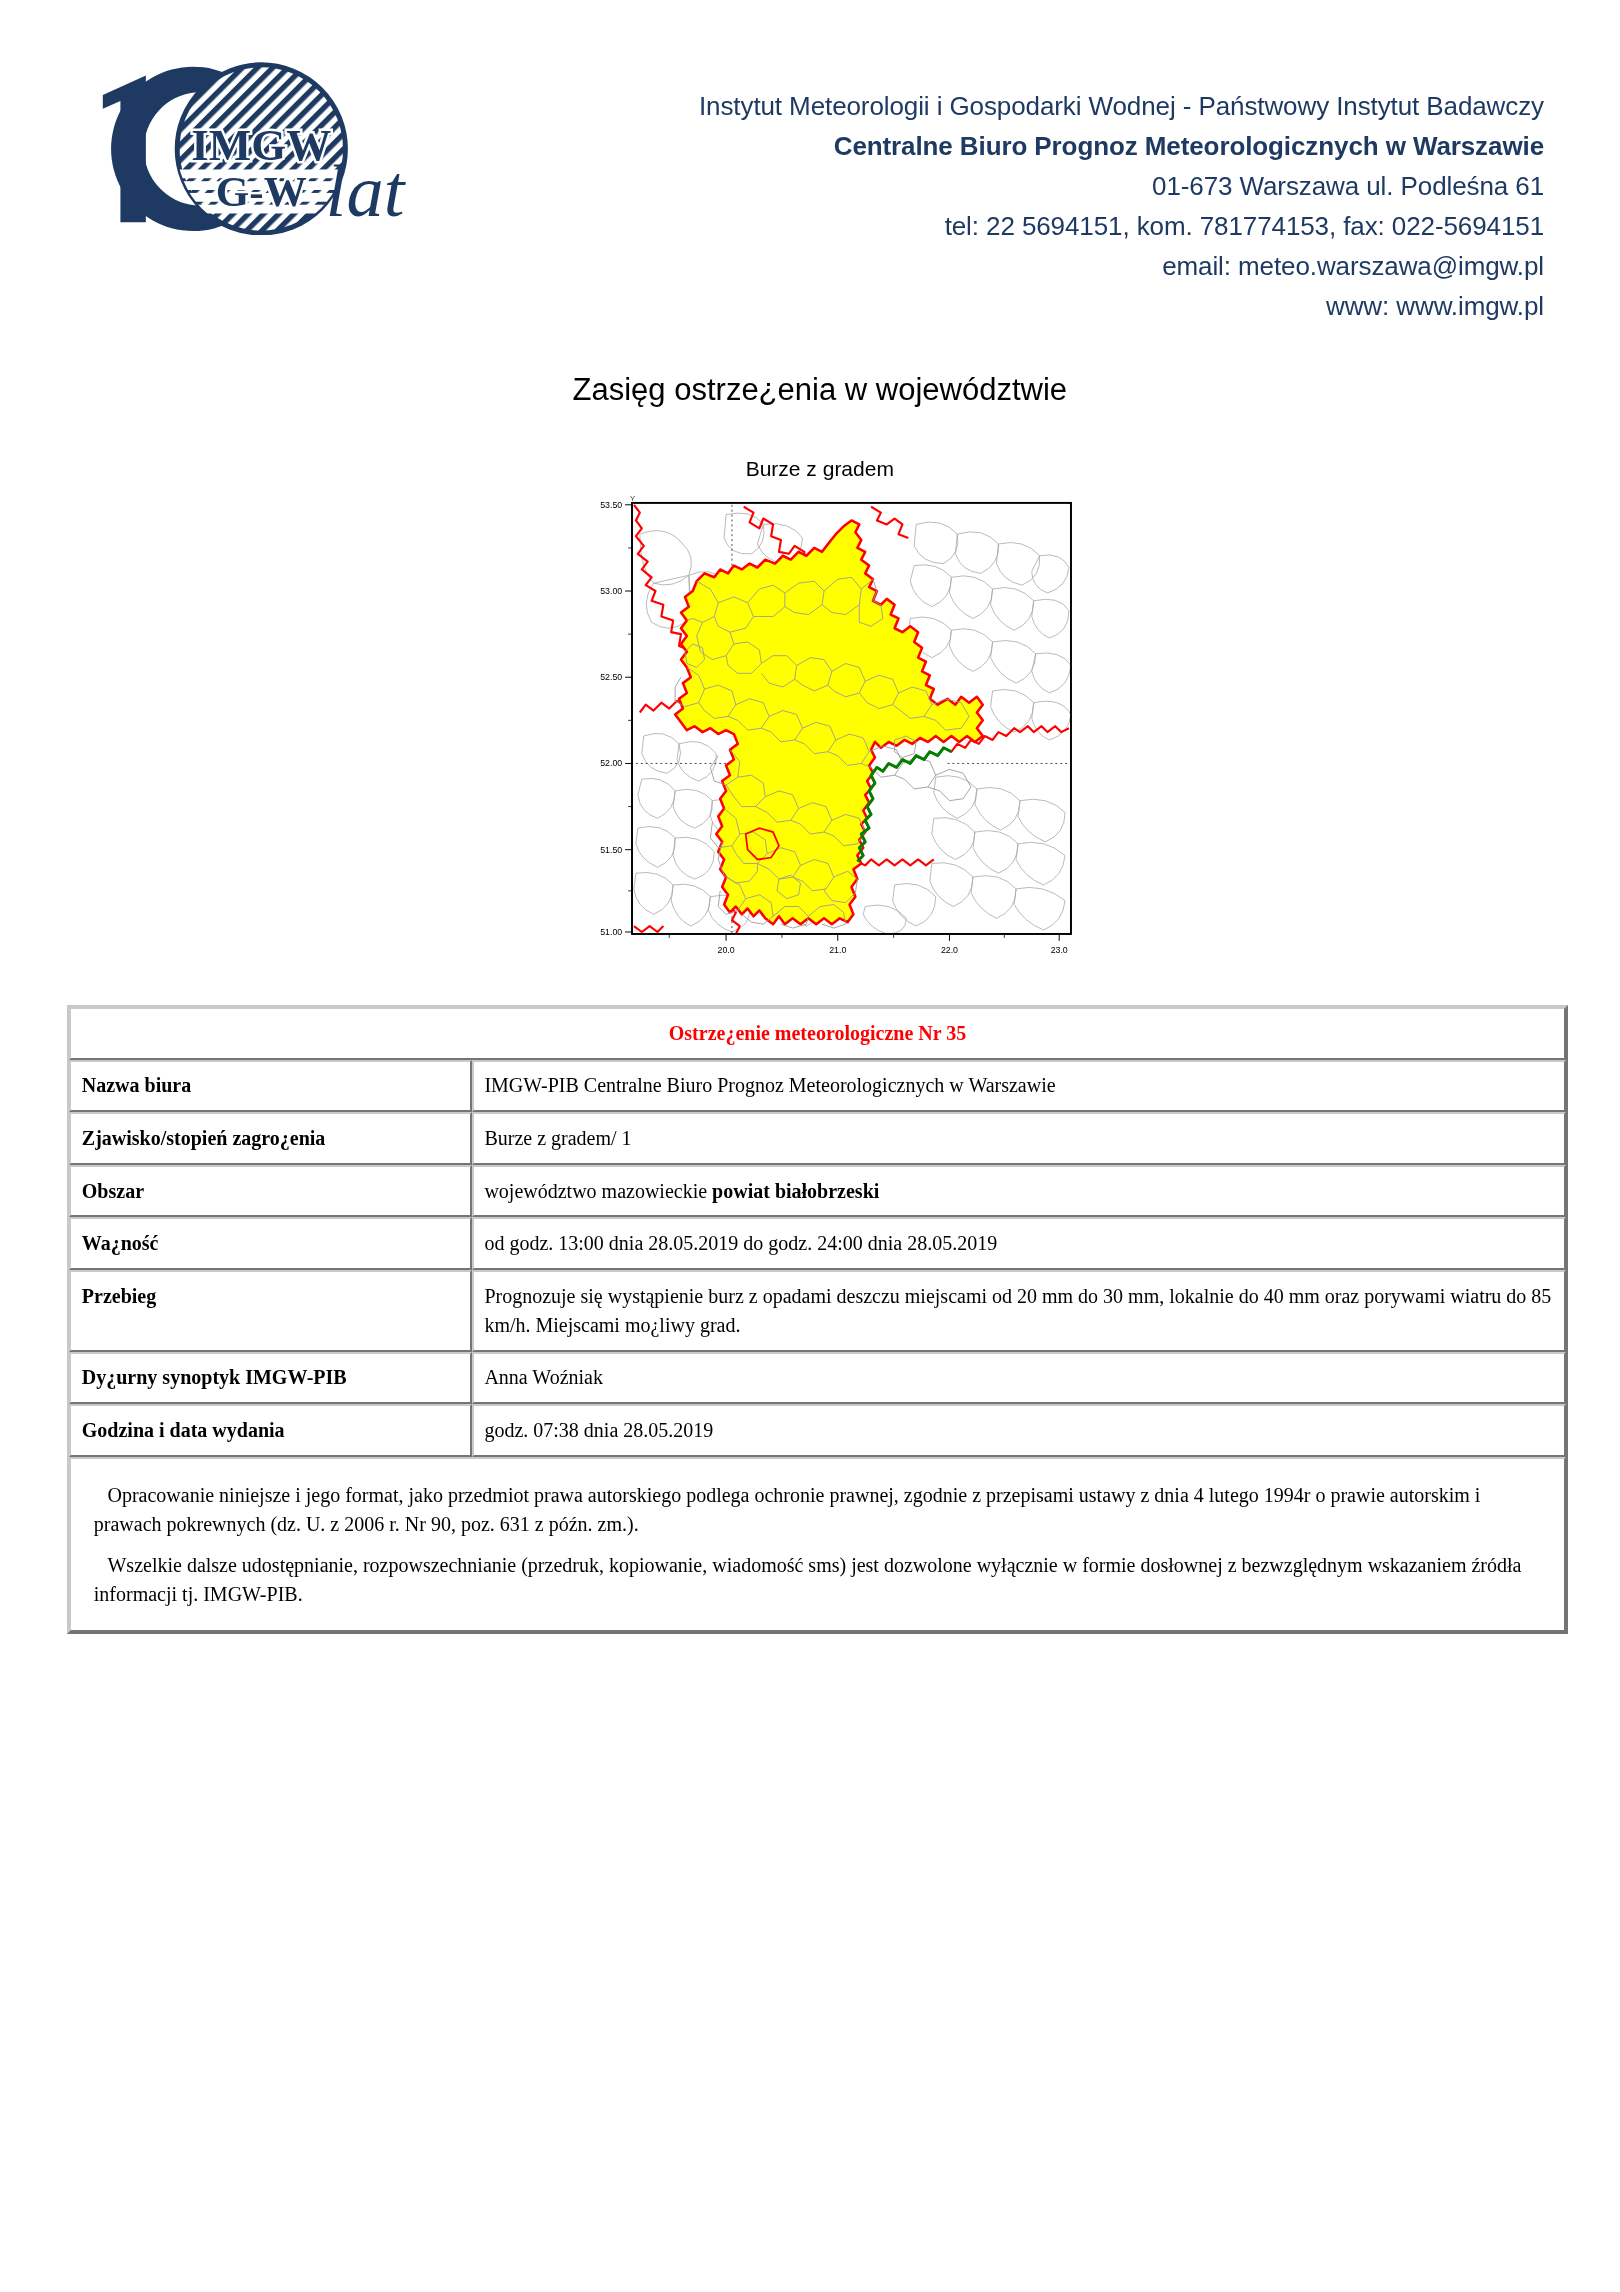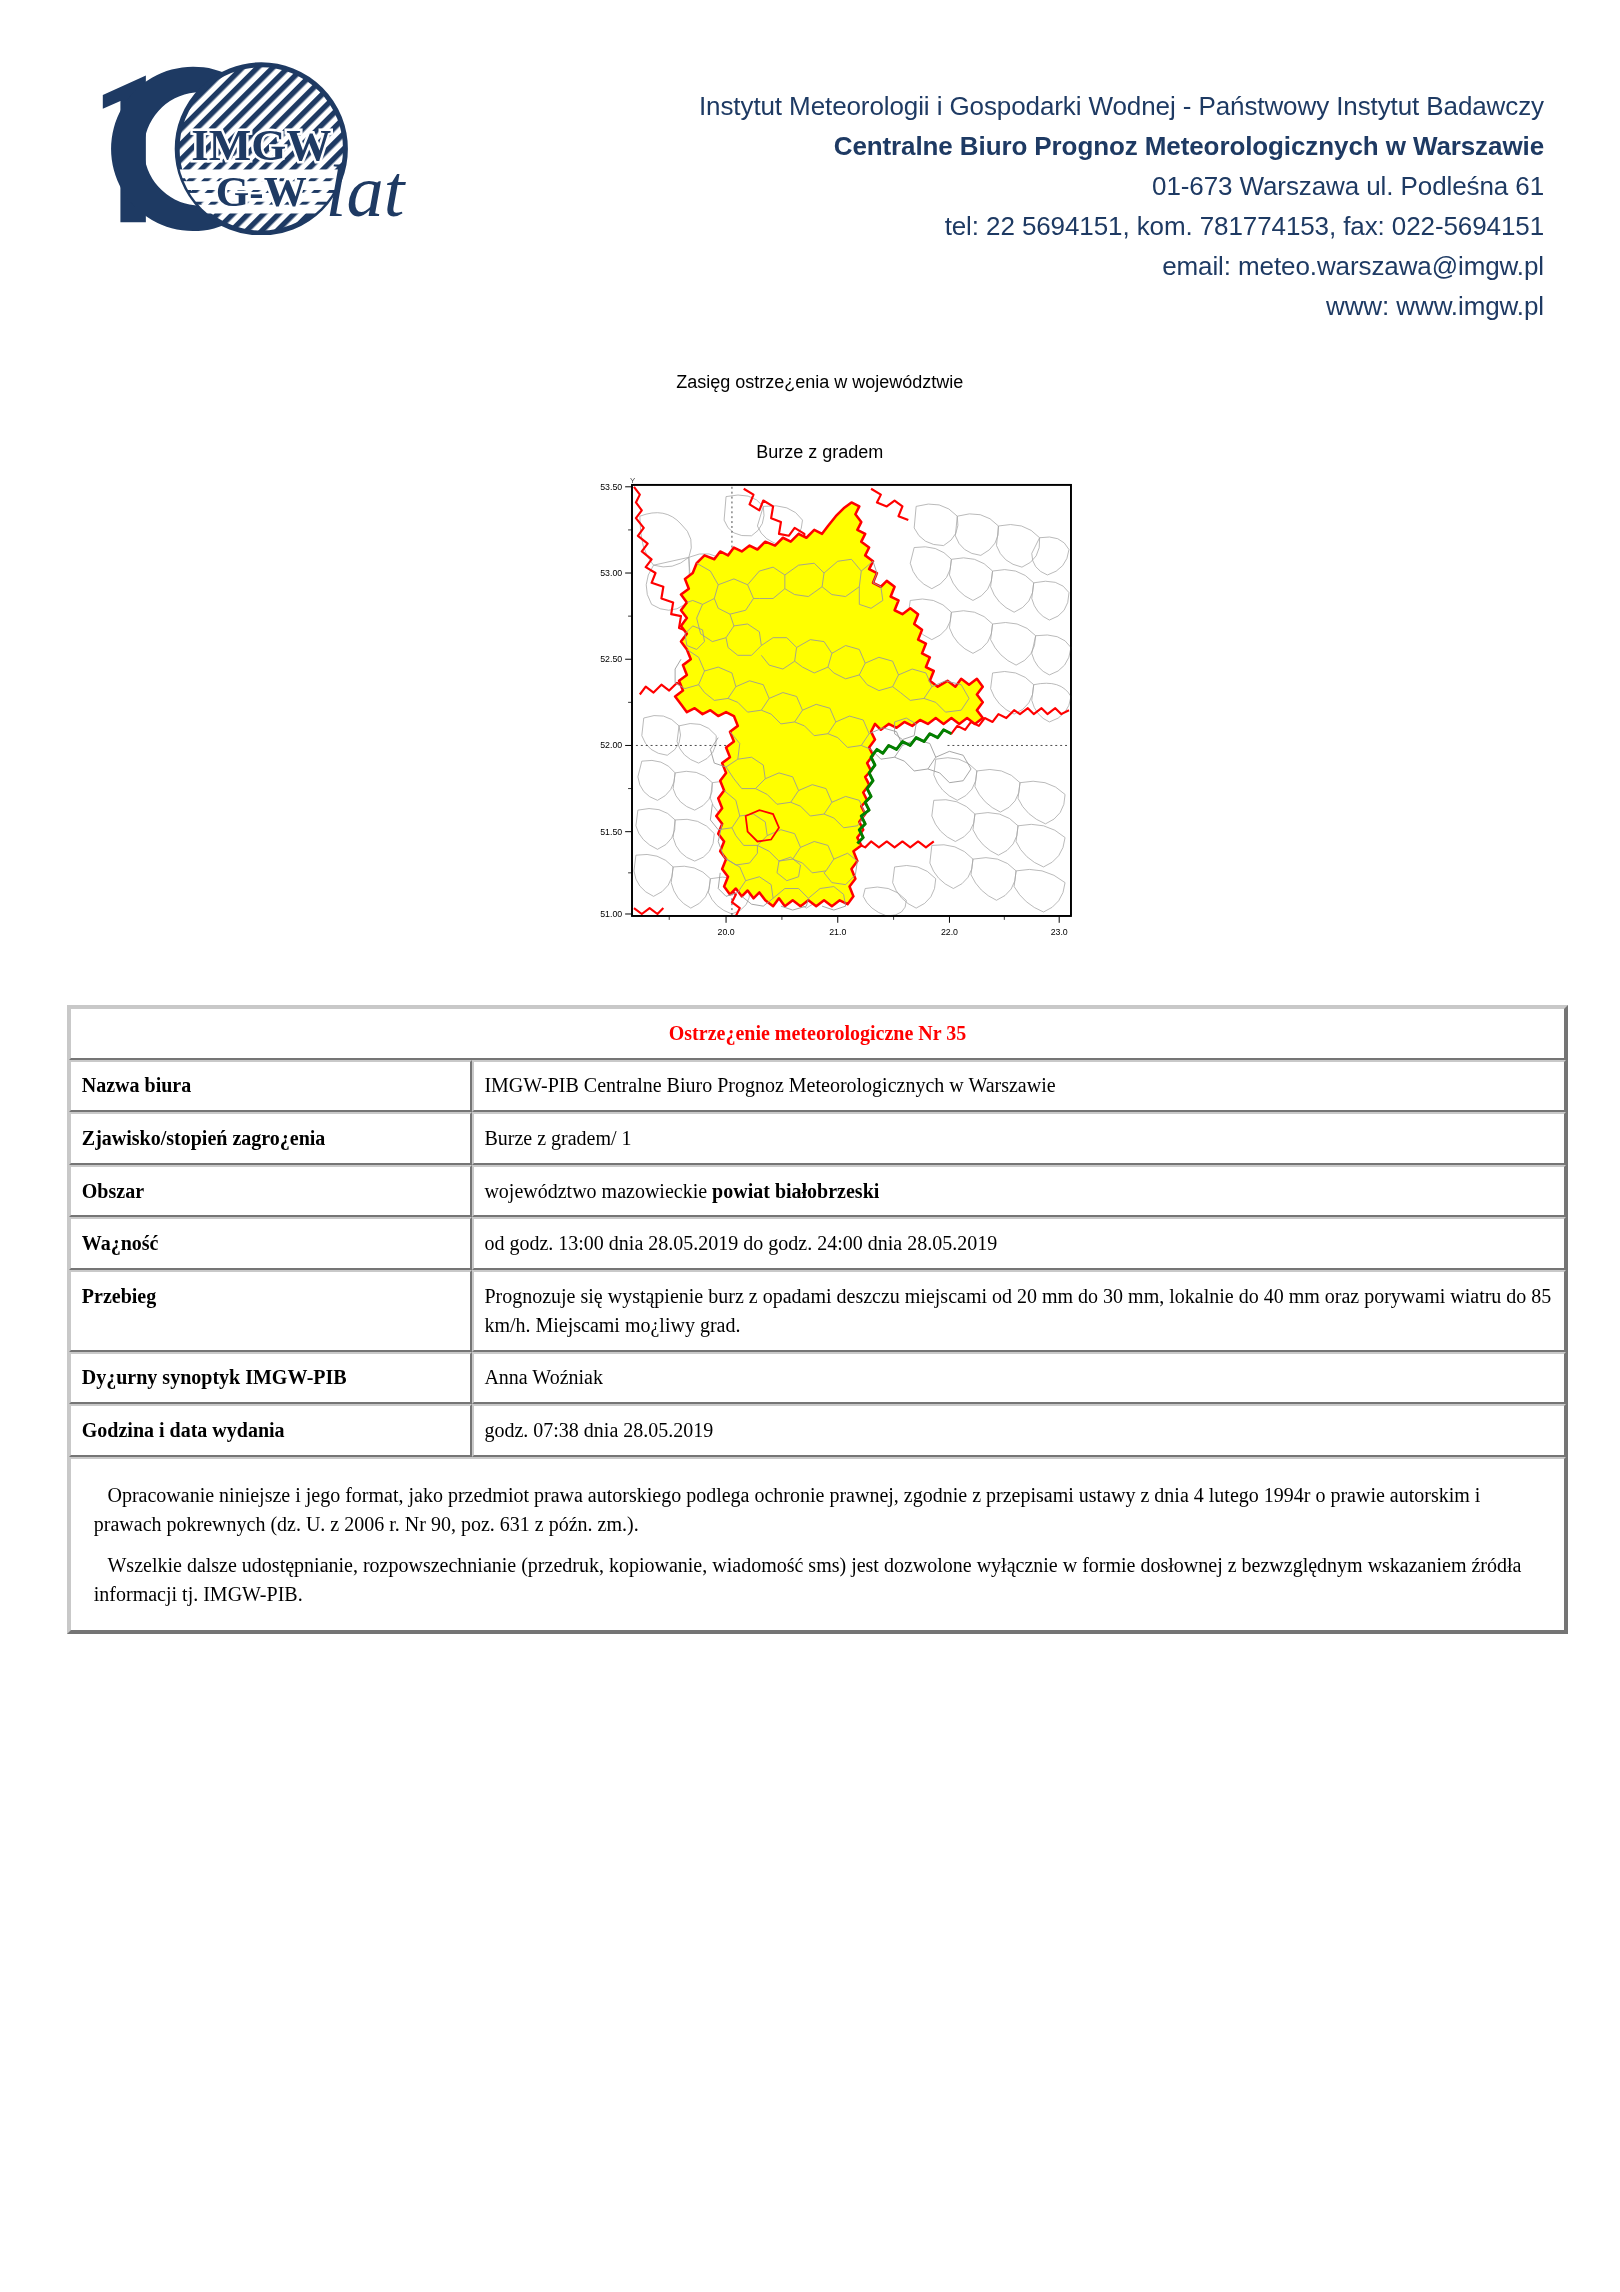--- a/index.html
+++ b/index.html
@@ -51,28 +51,28 @@
   
   #map-block {
     position: absolute;
     left: 0;
     top: 372px;
     width: 1620px;
   }
   #map-title {
     text-align: center;
     font-family: "Liberation Sans", sans-serif;
-    font-size: 18px;
+    font-size: 31px;
     color: #000;
     margin-left: 19.6px;
   }
   #map-subtitle {
     text-align: center;
     font-family: "Liberation Sans", sans-serif;
-    font-size: 18px;
+    font-size: 21px;
     color: #000;
     margin-top: 49px;
     margin-left: 19.6px;
   }
   #map-wrap {
     position: relative;
     width: 510px;
     height: 485px;
     margin: 13.7px auto 0 auto;
     left: 15.7px;

